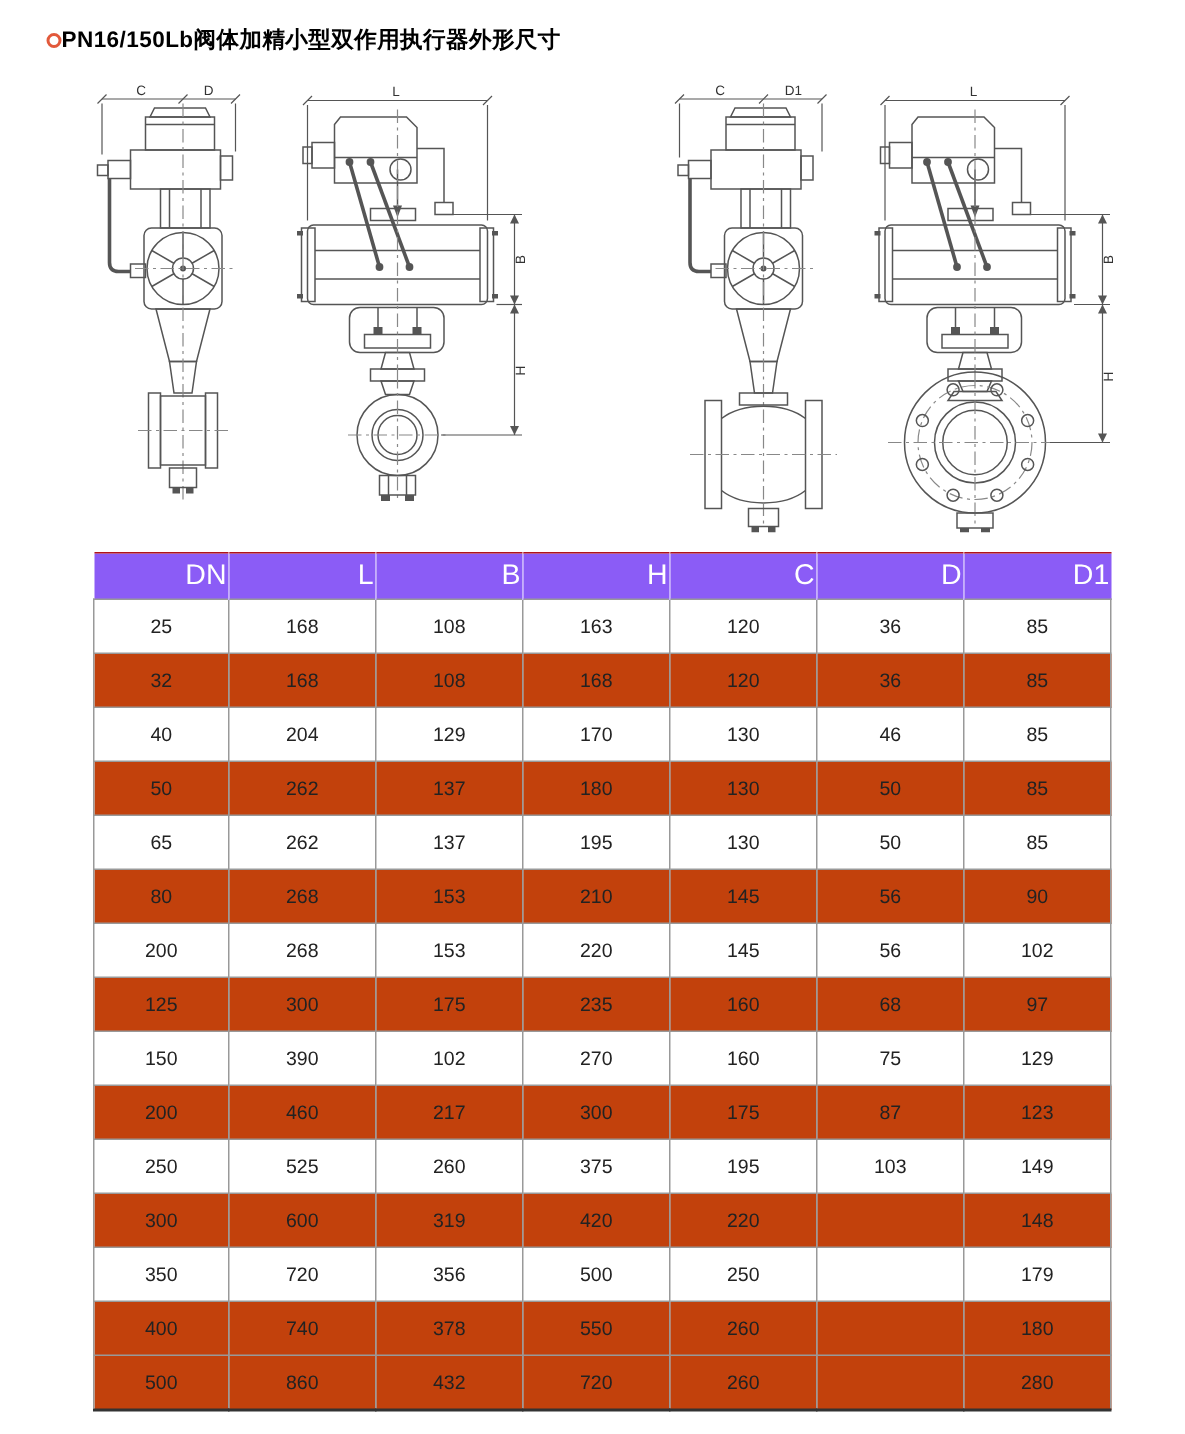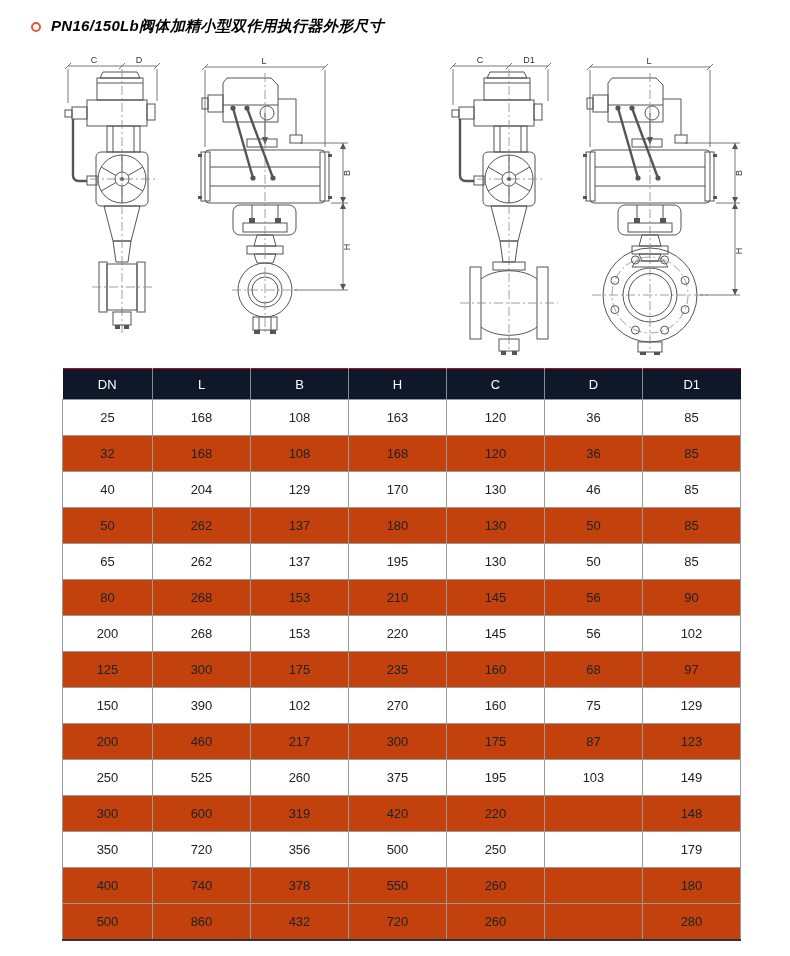--- a/index.html
+++ b/index.html
@@ -1,40 +1,41 @@
 <!DOCTYPE html>
 <html><head>
 <meta charset="utf-8">
 <style>
   html,body{margin:0;padding:0;}
   body{
     width:790px;height:956px;background:#ffffff;position:relative;
     font-family:"Liberation Sans", sans-serif;color:#222;overflow:hidden;
   }
-  .title-row{position:absolute;left:31px;top:17px;display:flex;align-items:center;gap:10px;font-style:italic;}
+  .title-row{position:absolute;left:31px;top:17px;display:flex;align-items:center;}
   .bullet{width:6px;height:6px;border:2.5px solid #e2593b;border-radius:50%;background:#fff;flex:0 0 auto;}
   .page-title{font-size:15px;font-weight:bold;color:#000;margin:0;letter-spacing:.3px;}
 
   svg.drawings{position:absolute;left:40px;top:55px;}
   .ln{fill:none;stroke:#555;stroke-width:1;}
   .ln2{fill:none;stroke:#555;stroke-width:2.4;}
   .cl{fill:none;stroke:#888;stroke-width:.8;stroke-dasharray:9 3 2 3;}
   .dim{fill:none;stroke:#555;stroke-width:.8;}
   .solid{fill:#555;stroke:none;}
   .dimtxt{fill:#333;font-size:9px;font-family:"Liberation Sans",sans-serif;text-anchor:middle;}
 
   table.dims{
     position:absolute;left:62px;top:368px;width:678px;
     border-collapse:collapse;table-layout:fixed;
     border-bottom:2px solid #333;
   }
   table.dims thead th{
-    background:#0f172a;color:#fff;font-weight:normal;font-size:13px;
+    background:#8b5cf6;color:#fff;font-weight:normal;font-size:19px;
     height:28px;border-right:1px solid rgba(255,255,255,.5);
     border-top:1px solid #b01218;
+    text-align:right;
   }
   table.dims thead th:last-child{border-right:none;}
   table.dims td{
     text-align:center;font-size:13px;color:#222;height:33px;
     border:1px solid #999;background:#fff;
   }
   table.dims tr.stripe td{background:#c2410c;}
 </style>
 </head>
 <body>

